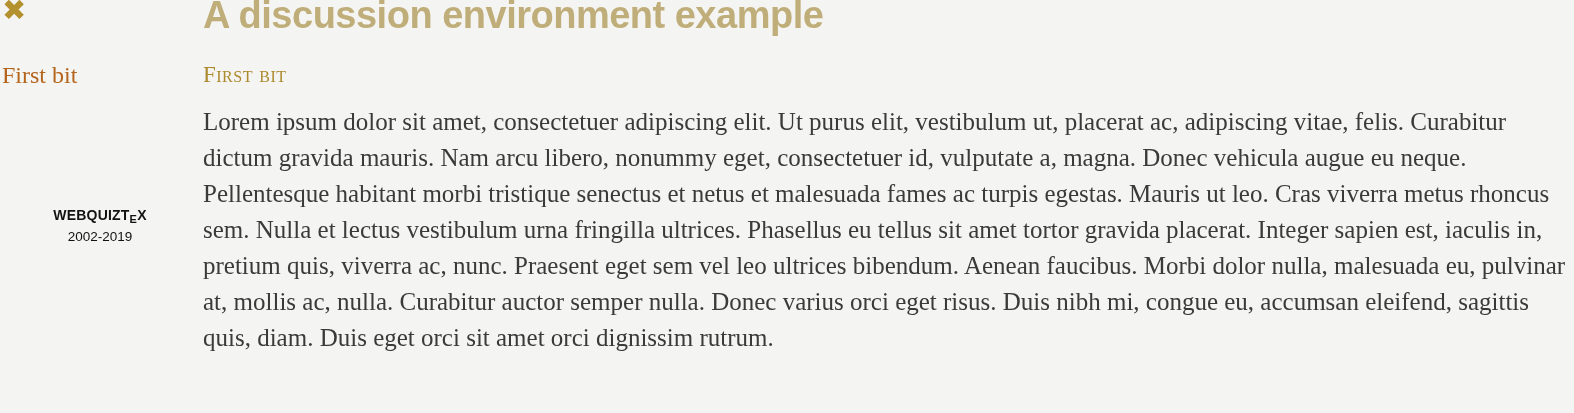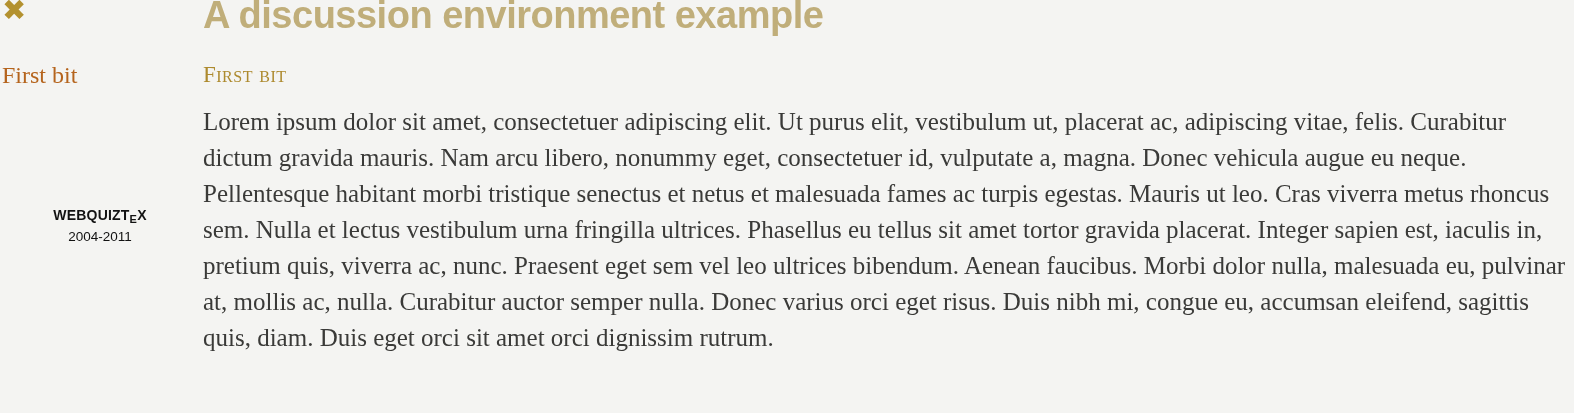--- a/index.html
+++ b/index.html
@@ -126,21 +126,21 @@
 
   <aside class="sidebar">
     <div class="close-btn">✖</div>
 
     <nav class="side-nav">
       <a class="first">First bit</a>
     </nav>
 
     <div class="side-footer">
       <div class="wqt-logo"><span>W</span><span class="sm">EB</span><span>Q</span><span class="sm">UIZ</span><span>T</span><span class="sub">E</span><span>X</span></div>
-      <div class="copyright-line">2004-2011</div>
+      <div class="copyright-line">2002-2019</div>
     </div>
   </aside>
 
   <main class="main">
     <h1 class="page-title">A discussion environment example</h1>
     <h2 class="section-heading">First bit</h2>
     <p class="section-paragraph">Lorem ipsum dolor sit amet, consectetuer adipiscing elit. Ut purus elit, vestibulum ut, placerat ac, adipiscing vitae, felis. Curabitur dictum gravida mauris. Nam arcu libero, nonummy eget, consectetuer id, vulputate a, magna. Donec vehicula augue eu neque. Pellentesque habitant morbi tristique senectus et netus et malesuada fames ac turpis egestas. Mauris ut leo. Cras viverra metus rhoncus sem. Nulla et lectus vestibulum urna fringilla ultrices. Phasellus eu tellus sit amet tortor gravida placerat. Integer sapien est, iaculis in, pretium quis, viverra ac, nunc. Praesent eget sem vel leo ultrices bibendum. Aenean faucibus. Morbi dolor nulla, malesuada eu, pulvinar at, mollis ac, nulla. Curabitur auctor semper nulla. Donec varius orci eget risus. Duis nibh mi, congue eu, accumsan eleifend, sagittis quis, diam. Duis eget orci sit amet orci dignissim rutrum.</p>
   </main>
 
 </div>

